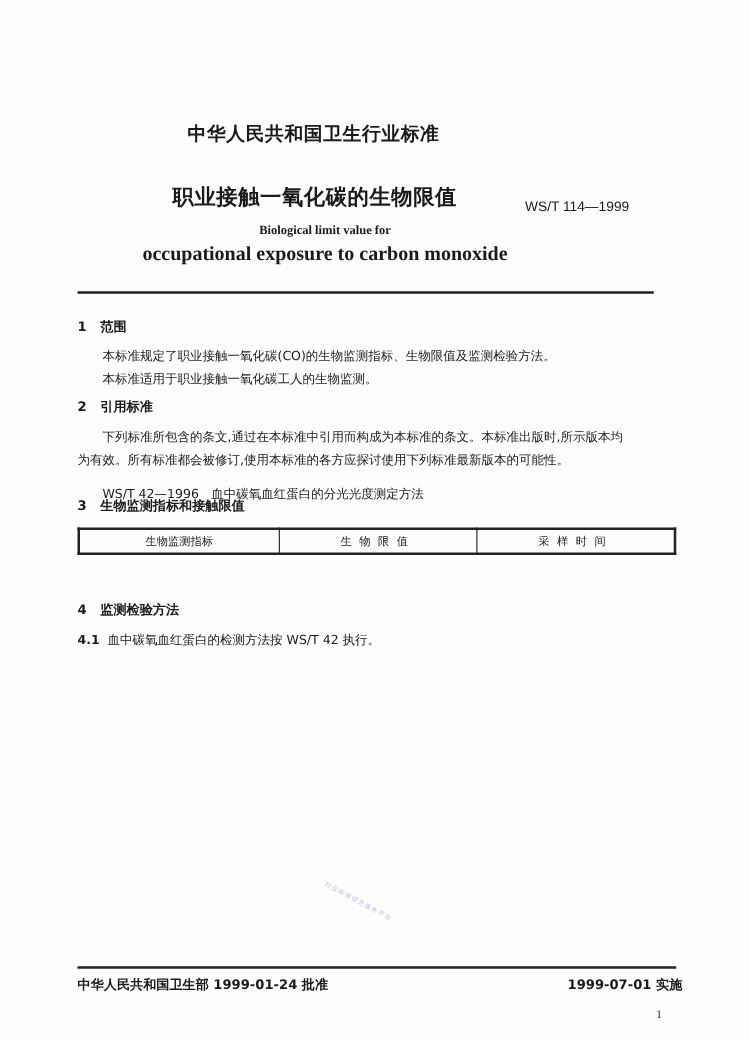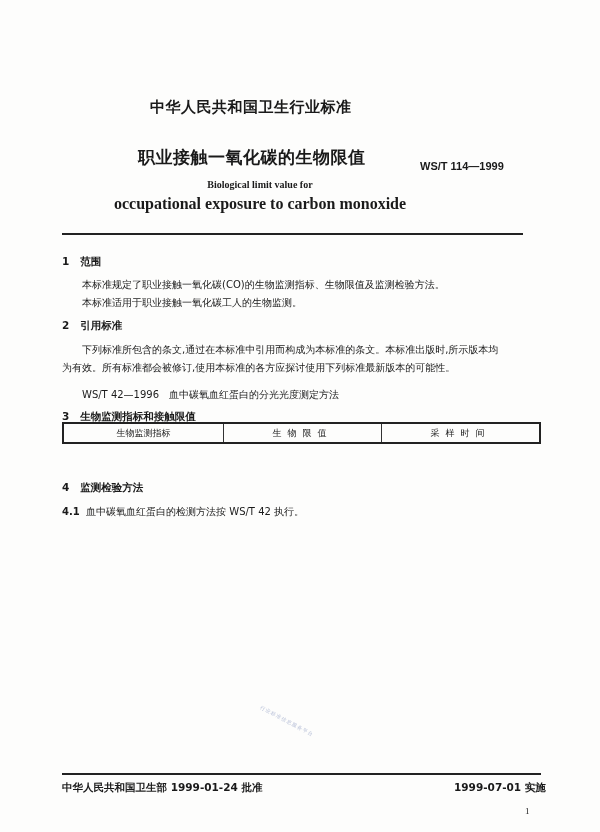--- a/index.html
+++ b/index.html
@@ -4,21 +4,21 @@
 <style>
   html, body { margin: 0; padding: 0; }
   body {
     width: 600px; height: 832px; position: relative; overflow: hidden;
     background: #fdfdfc; color: #1a1a1a;
     font-family: "DejaVu Sans", "Liberation Sans", sans-serif;
   }
   .abs { position: absolute; white-space: nowrap; }
   .org { left: 150px; top: 98px; font-size: 15px; font-weight: bold; letter-spacing: 0.5px; }
   .title { left: 138px; top: 146px; font-size: 17px; font-weight: bold; letter-spacing: 0.5px; }
-  .code { left: 420px; top: 160px; font-size: 11px; font-weight: bold; font-family: "Liberation Sans", sans-serif; }
+  .code { left: 420px; top: 160px; font-size: 11px; font-weight: normal; font-family: "Liberation Sans", sans-serif; }
   .en1 { left: 0; width: 520px; text-align: center; top: 179px; font-size: 10px; font-weight: bold; font-family: "Liberation Serif", serif; }
   .en2 { left: 0; width: 520px; text-align: center; top: 195px; font-size: 16px; font-weight: bold; font-family: "Liberation Serif", serif; }
   .rule { left: 62px; top: 233px; width: 461px; height: 2px; background: #222; }
   .h { font-size: 10.5px; font-weight: bold; }
   .p { font-size: 10px; }
   .doc-table {
     position: absolute; left: 62px; top: 422px; width: 479px;
     border-collapse: collapse; border: 2px solid #222; font-size: 9px;
   }
   .doc-table td, .doc-table th {
@@ -50,21 +50,21 @@
 <div class="abs p" style="left:82px; top:278px;">本标准规定了职业接触一氧化碳(CO)的生物监测指标、生物限值及监测检验方法。</div>
 <div class="abs p" style="left:82px; top:296px;">本标准适用于职业接触一氧化碳工人的生物监测。</div>
 
 <div class="abs h" style="left:62px; top:319px;">
   <span>2</span>&nbsp;&nbsp;&nbsp;<span>引用标准</span>
 </div>
 <div class="abs p" style="left:82px; top:343px;">下列标准所包含的条文,通过在本标准中引用而构成为本标准的条文。本标准出版时,所示版本均</div>
 <div class="abs p" style="left:62px; top:361px;">为有效。所有标准都会被修订,使用本标准的各方应探讨使用下列标准最新版本的可能性。</div>
 <div class="abs p" style="left:82px; top:388px;">WS/T 42—1996　血中碳氧血红蛋白的分光光度测定方法</div>
 
-<div class="abs h" style="left:62px; top:398px;margin-top:12px;">
+<div class="abs h" style="left:62px; top:398px;">
   <span>3</span>&nbsp;&nbsp;&nbsp;<span>生物监测指标和接触限值</span>
 </div>
 <table class="doc-table">
   <colgroup>
     <col style="width:161px">
       <col style="width:159px">
       <col style="width:159px">
   </colgroup>
   <tbody>
       <tr>

